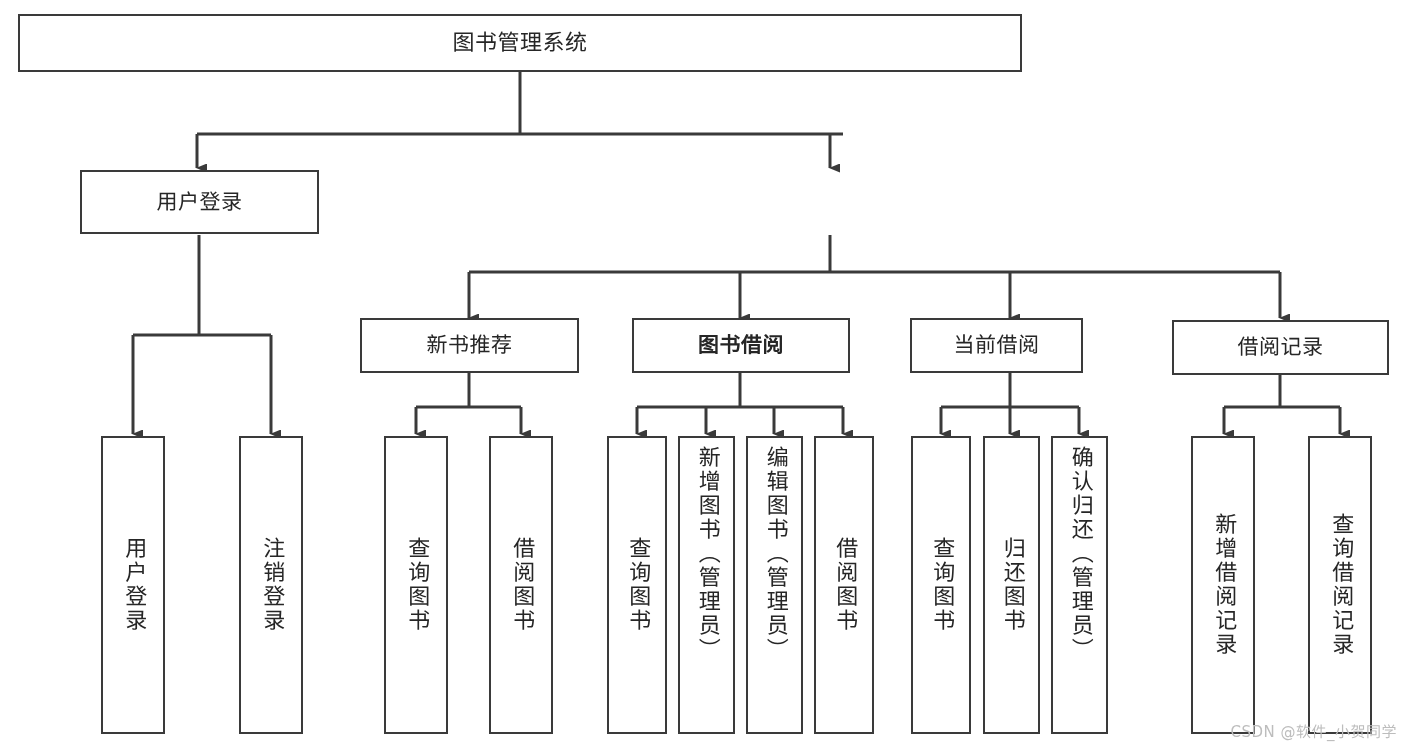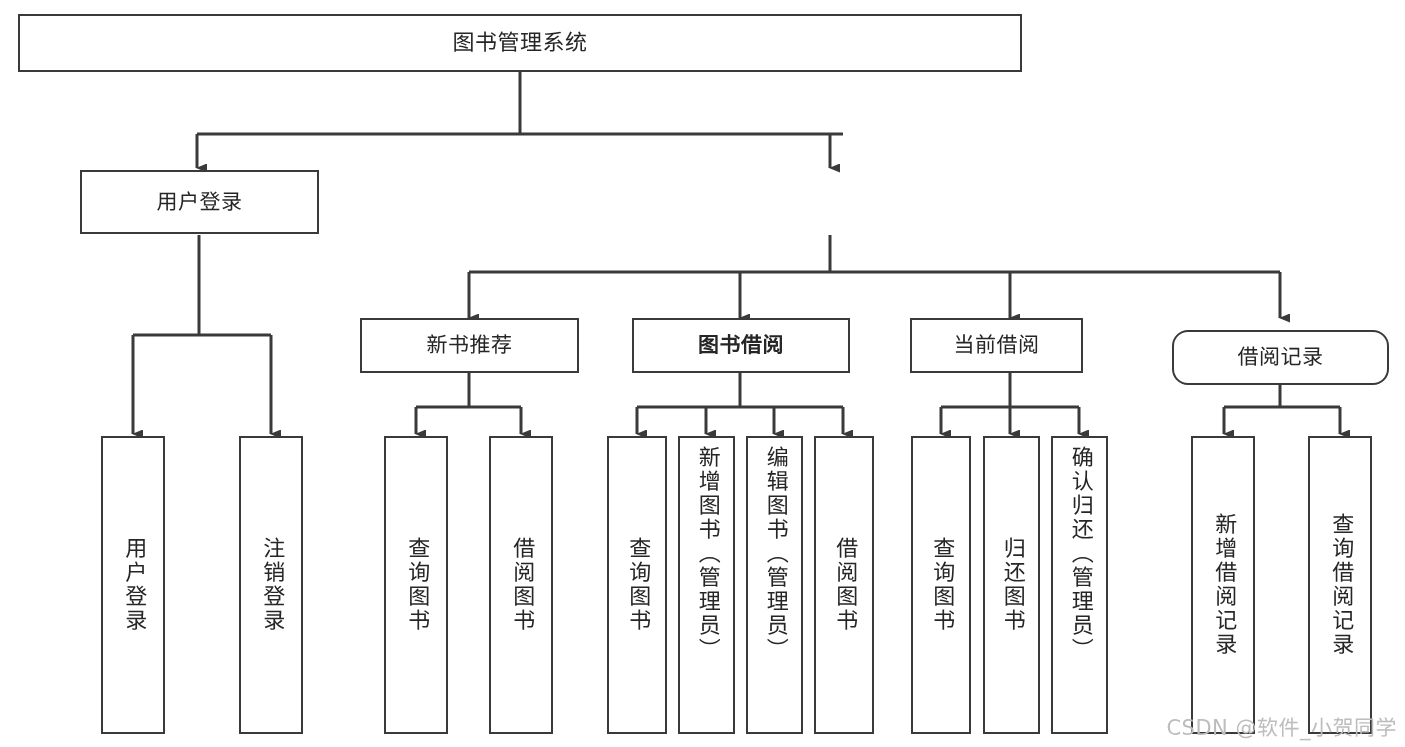--- a/index.html
+++ b/index.html
@@ -65,21 +65,21 @@
   }
   
   .node.vert.centered {
     align-items: center;
     padding-top: 0;
   }
   #watermark {
     position: absolute;
     right: 8px;
     bottom: 6px;
-    font-size: 21px;
+    font-size: 15px;
     color: #bdbdbd;
     letter-spacing: 0.5px;
     white-space: nowrap;
     user-select: none;
   }
 </style>
 </head>
 <body>
 
 <div id="diagram-root">
@@ -148,21 +148,21 @@
   </div>
 
   <div class="node horiz" style="left:632px; top:318px; width:218px; height:55px;font-weight:bold;">
     <span class="node-label">图书借阅</span>
   </div>
 
   <div class="node horiz" style="left:902px; top:318px; width:173px; height:55px;margin-left:8px;">
     <span class="node-label">当前借阅</span>
   </div>
 
-  <div class="node horiz" style="left:1172px; top:330px; width:217px; height:55px;border-radius:16px;">
+  <div class="node horiz" style="left:1172px; top:320px; width:217px; height:55px;">
     <span class="node-label">借阅记录</span>
   </div>
 
   <div class="node vert centered" style="left:101px; top:436px; width:64px; height:298px;">
     <span class="node-label">用户登录</span>
   </div>
 
   <div class="node vert centered" style="left:239px; top:436px; width:64px; height:298px;">
     <span class="node-label">注销登录</span>
   </div>

